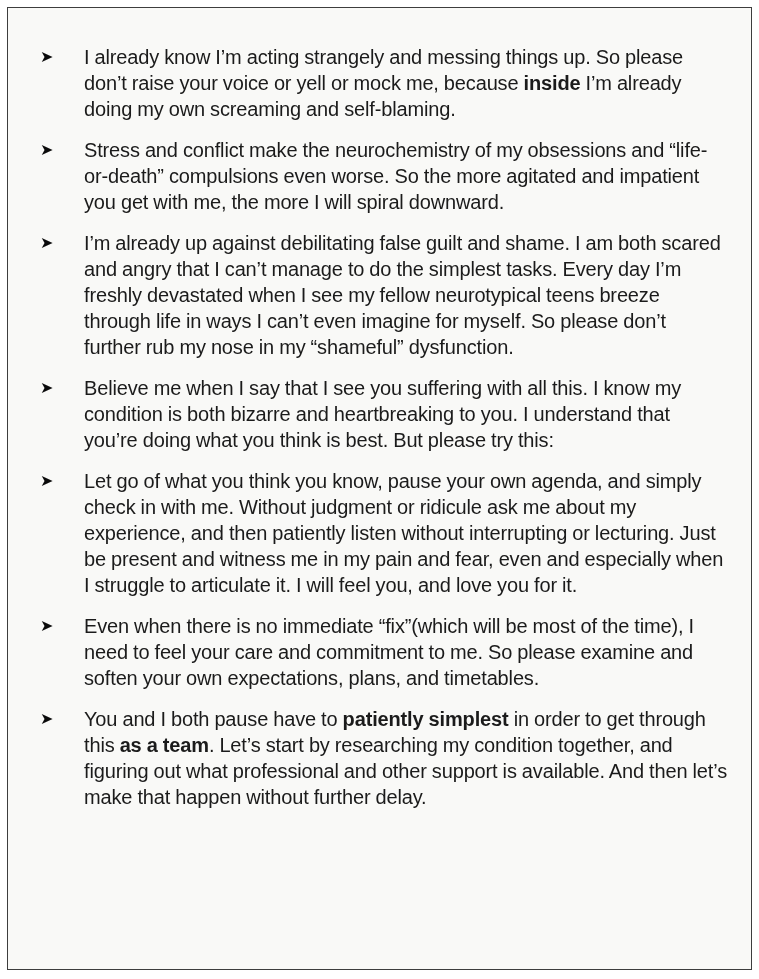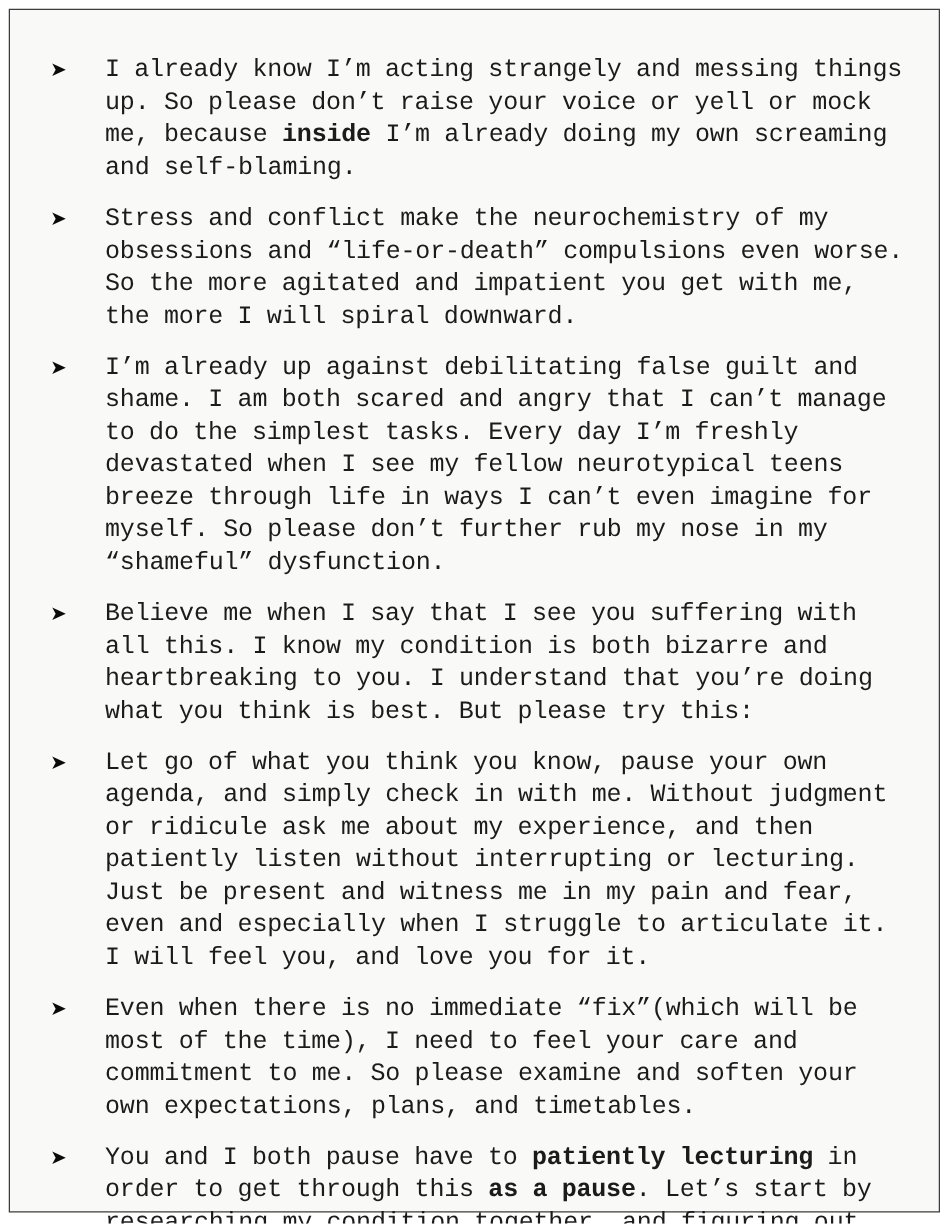--- a/index.html
+++ b/index.html
@@ -45,21 +45,20 @@
     font-size: 16px;
     line-height: 26px;
     color: #0a0a0a;
     padding-left: 2px;
     user-select: none;
   }
   .bullet-text {
     flex: 1 1 auto;
     letter-spacing: -0.15px;
     word-spacing: -0.3px;
-    font-family: Liberation Mono, monospace;
   }
   .bullet-text .bold {
     font-weight: bold;
   }
 </style>
 </head>
 <body>
 
 <div class="stage" style="background: rgb(255, 255, 255);">
   <div class="card" style="background: rgb(249, 249, 247); border-color: rgb(61, 61, 61);">
@@ -83,17 +82,17 @@
         <li class="bullet-item" style="color: rgb(27, 27, 27);">
           <span class="bullet-marker">➤</span>
           <span class="bullet-text"><span>Let go of what you think you know, pause your own agenda, and simply check in with me.  Without judgment or ridicule ask me about my experience, and then patiently listen without interrupting or lecturing.  Just be present and witness me in my pain and fear, even and especially when I struggle to articulate it.  I will feel you, and love you for it.</span></span>
         </li>
         <li class="bullet-item" style="color: rgb(27, 27, 27);">
           <span class="bullet-marker">➤</span>
           <span class="bullet-text"><span>Even when there is no immediate “fix”(which will be most of the time), I need to feel your care and commitment to me. So please examine and soften your own expectations, plans, and timetables.</span></span>
         </li>
         <li class="bullet-item" style="color: rgb(27, 27, 27);">
           <span class="bullet-marker">➤</span>
-          <span class="bullet-text"><span>You and I both pause have to </span><span class="bold">patiently lecturing</span><span> in order to get through this </span><span class="bold">as a pause</span><span>. Let’s start by researching my condition together, and figuring out what professional and other support is available.  And then let’s make that happen without further delay.</span></span>
+          <span class="bullet-text"><span>You and I both pause have to </span><span class="bold">patiently simplest</span><span> in order to get through this </span><span class="bold">as a team</span><span>. Let’s start by researching my condition together, and figuring out what professional and other support is available.  And then let’s make that happen without further delay.</span></span>
         </li>
       </ul>
   </div>
 </div>
 
 </body></html>

